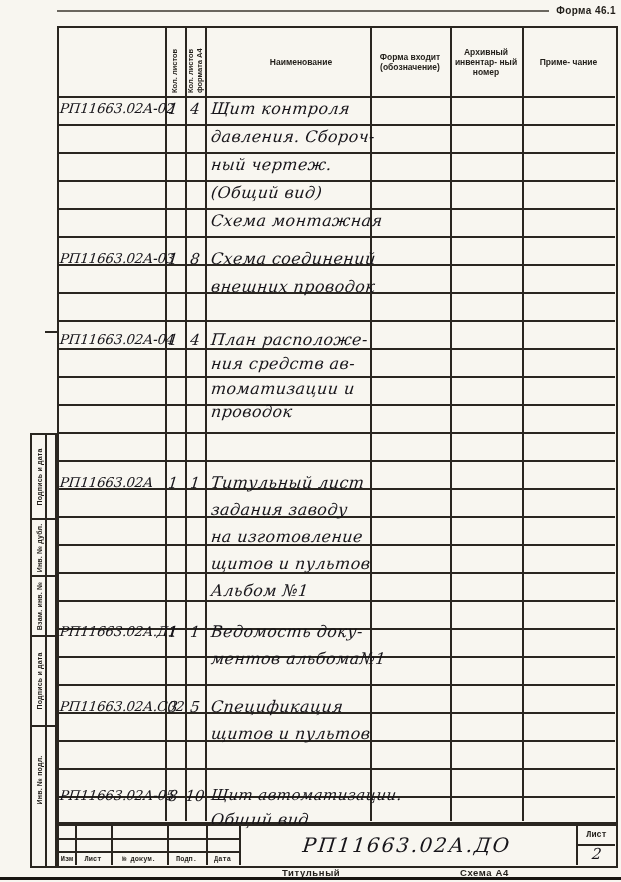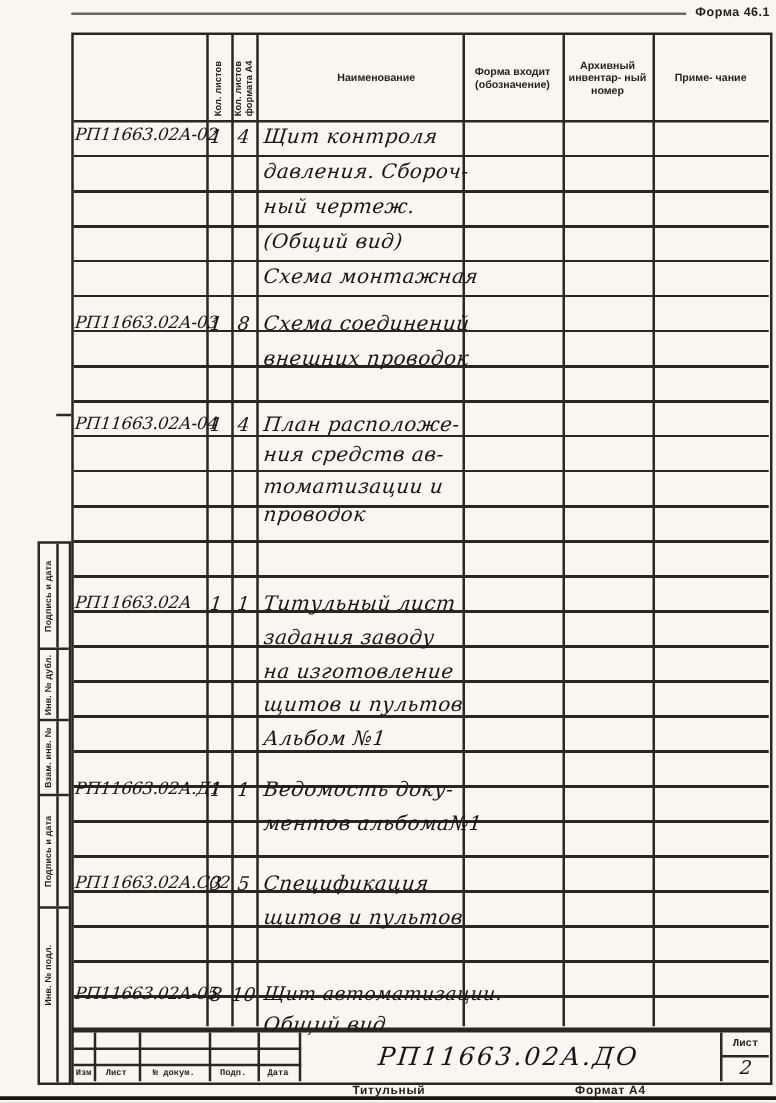--- a/index.html
+++ b/index.html
@@ -200,16 +200,16 @@
     <div class="tb-lab" style="left:16px;width:36px">Лист</div>
     <div class="tb-lab" style="left:52px;width:56px">№ докум.</div>
     <div class="tb-lab" style="left:108px;width:39px">Подп.</div>
     <div class="tb-lab" style="left:147px;width:33px">Дата</div>
     <div class="sheet-lab">Лист</div>
   </div>
   <span class="hand docnum">РП11663.02А.ДО</span>
   <span class="hand sheetnum">2</span>
 
   <div class="abs foot" style="left:282px">Титульный</div>
-  <div class="abs foot" style="left:460px">Формат А4</div>
+  <div class="abs foot" style="left:460px">Схема А4</div>
   <div class="abs bottom-rule"></div>
 
 </div>
 
 </body></html>

